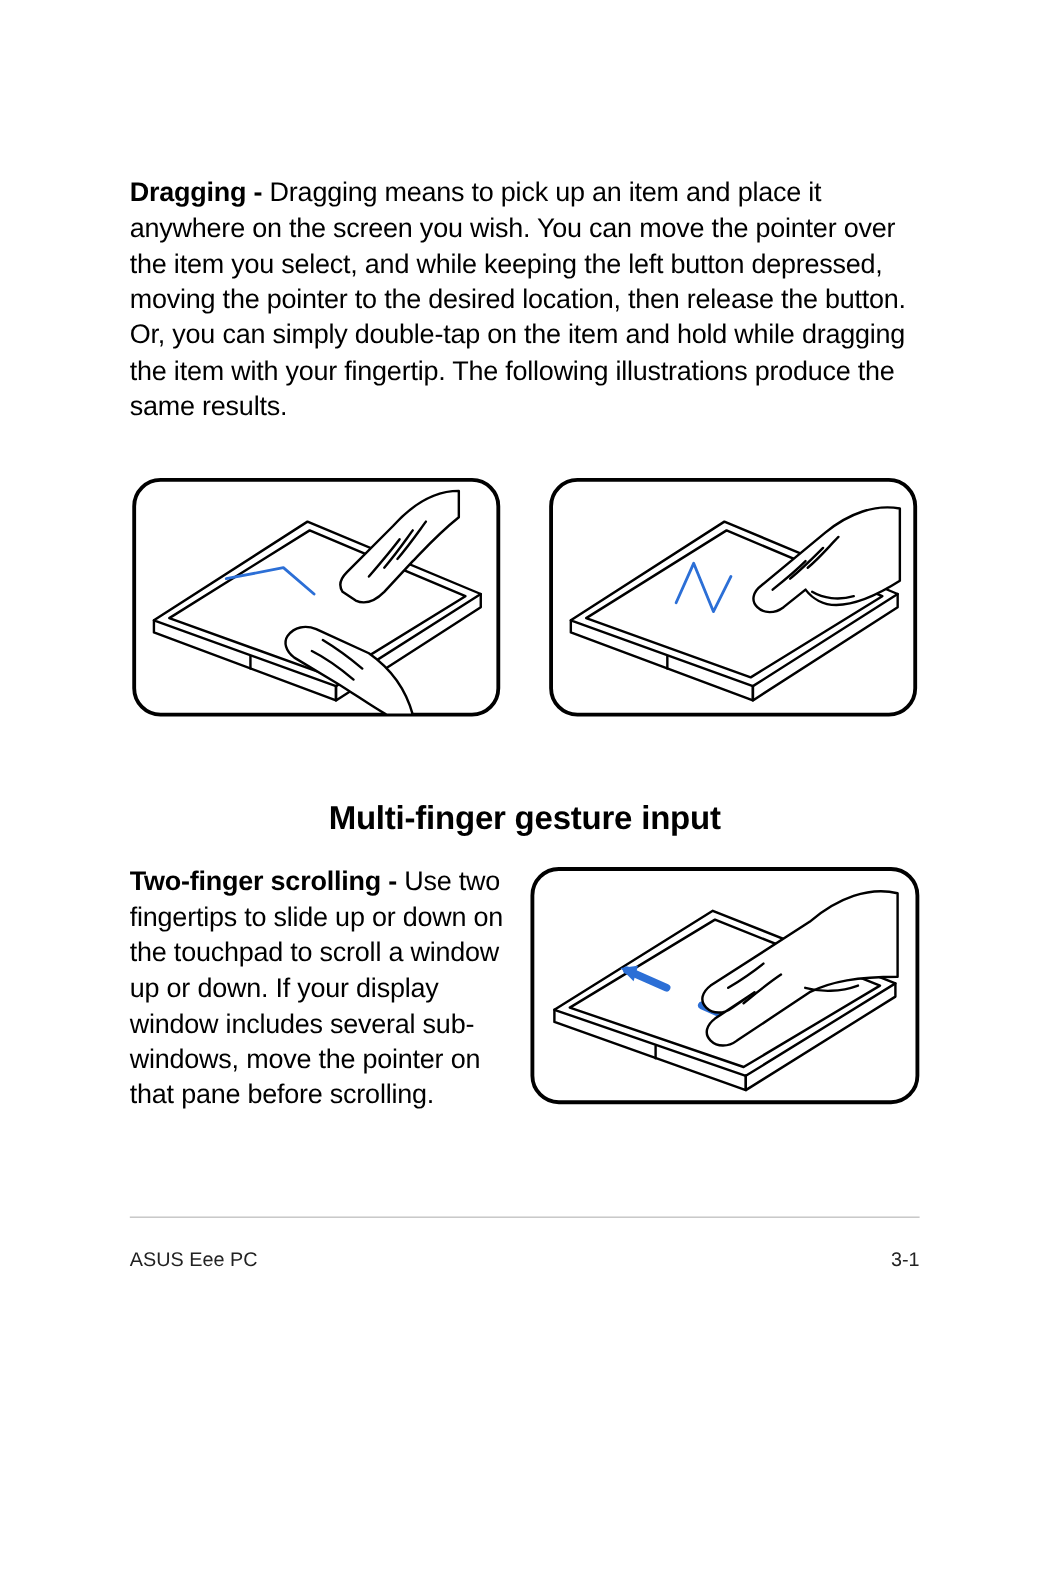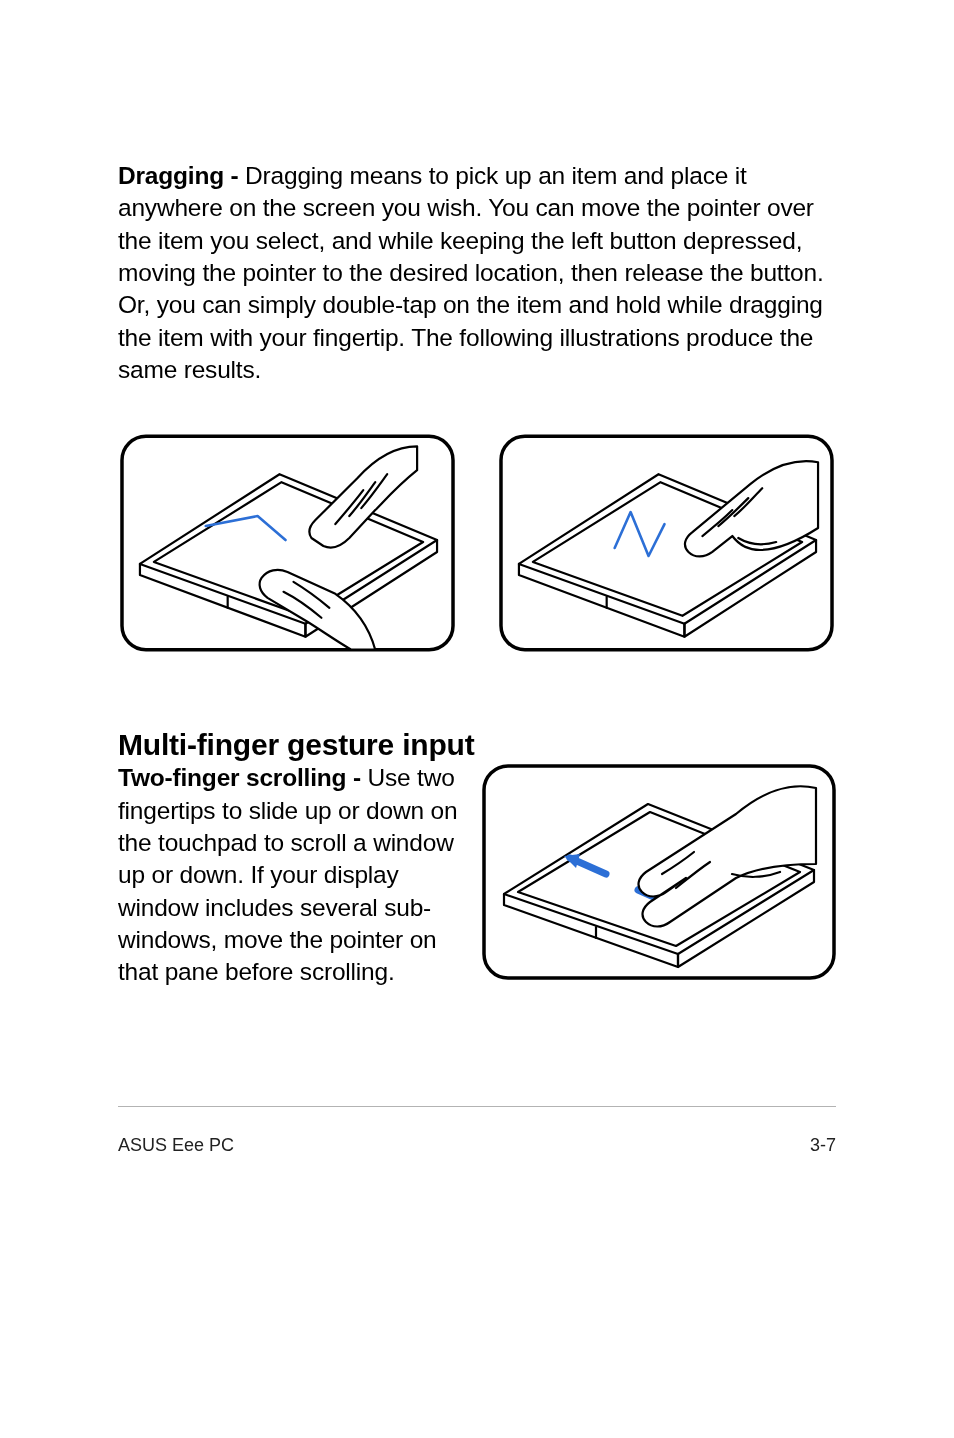--- a/index.html
+++ b/index.html
@@ -28,21 +28,23 @@
   }
   .illus-box {
     width: 340px;
     height: 222px;
   }
   .illus-box svg { width: 100%; height: 100%; display: block; }
   .section-heading {
     font-size: 30px;
     font-weight: 700;
     margin-top: 14px;
+    margin-bottom: 24px;
     letter-spacing: -0.2px;
+    text-align: center;
   }
   .two-col {
     display: flex;
     flex-direction: row;
     gap: 14px;
     align-items: flex-start;
   }
   .two-col .text-col {
     flex: 0 0 348px;
   }
@@ -164,16 +166,16 @@
           <path d="M214,90 C204,98 192,106 182,112" fill="none"></path>
           <path d="M230,100 C218,108 206,118 196,126" fill="none"></path>
           <path d="M252,112 C266,116 284,116 300,110" fill="none"></path>
         </g>
       </svg>
     </div>
   </div>
 
   <div class="footer">
     <span>ASUS Eee PC</span>
-    <span>3-7</span>
+    <span>3-1</span>
   </div>
 
 </div>
 
 </body></html>

